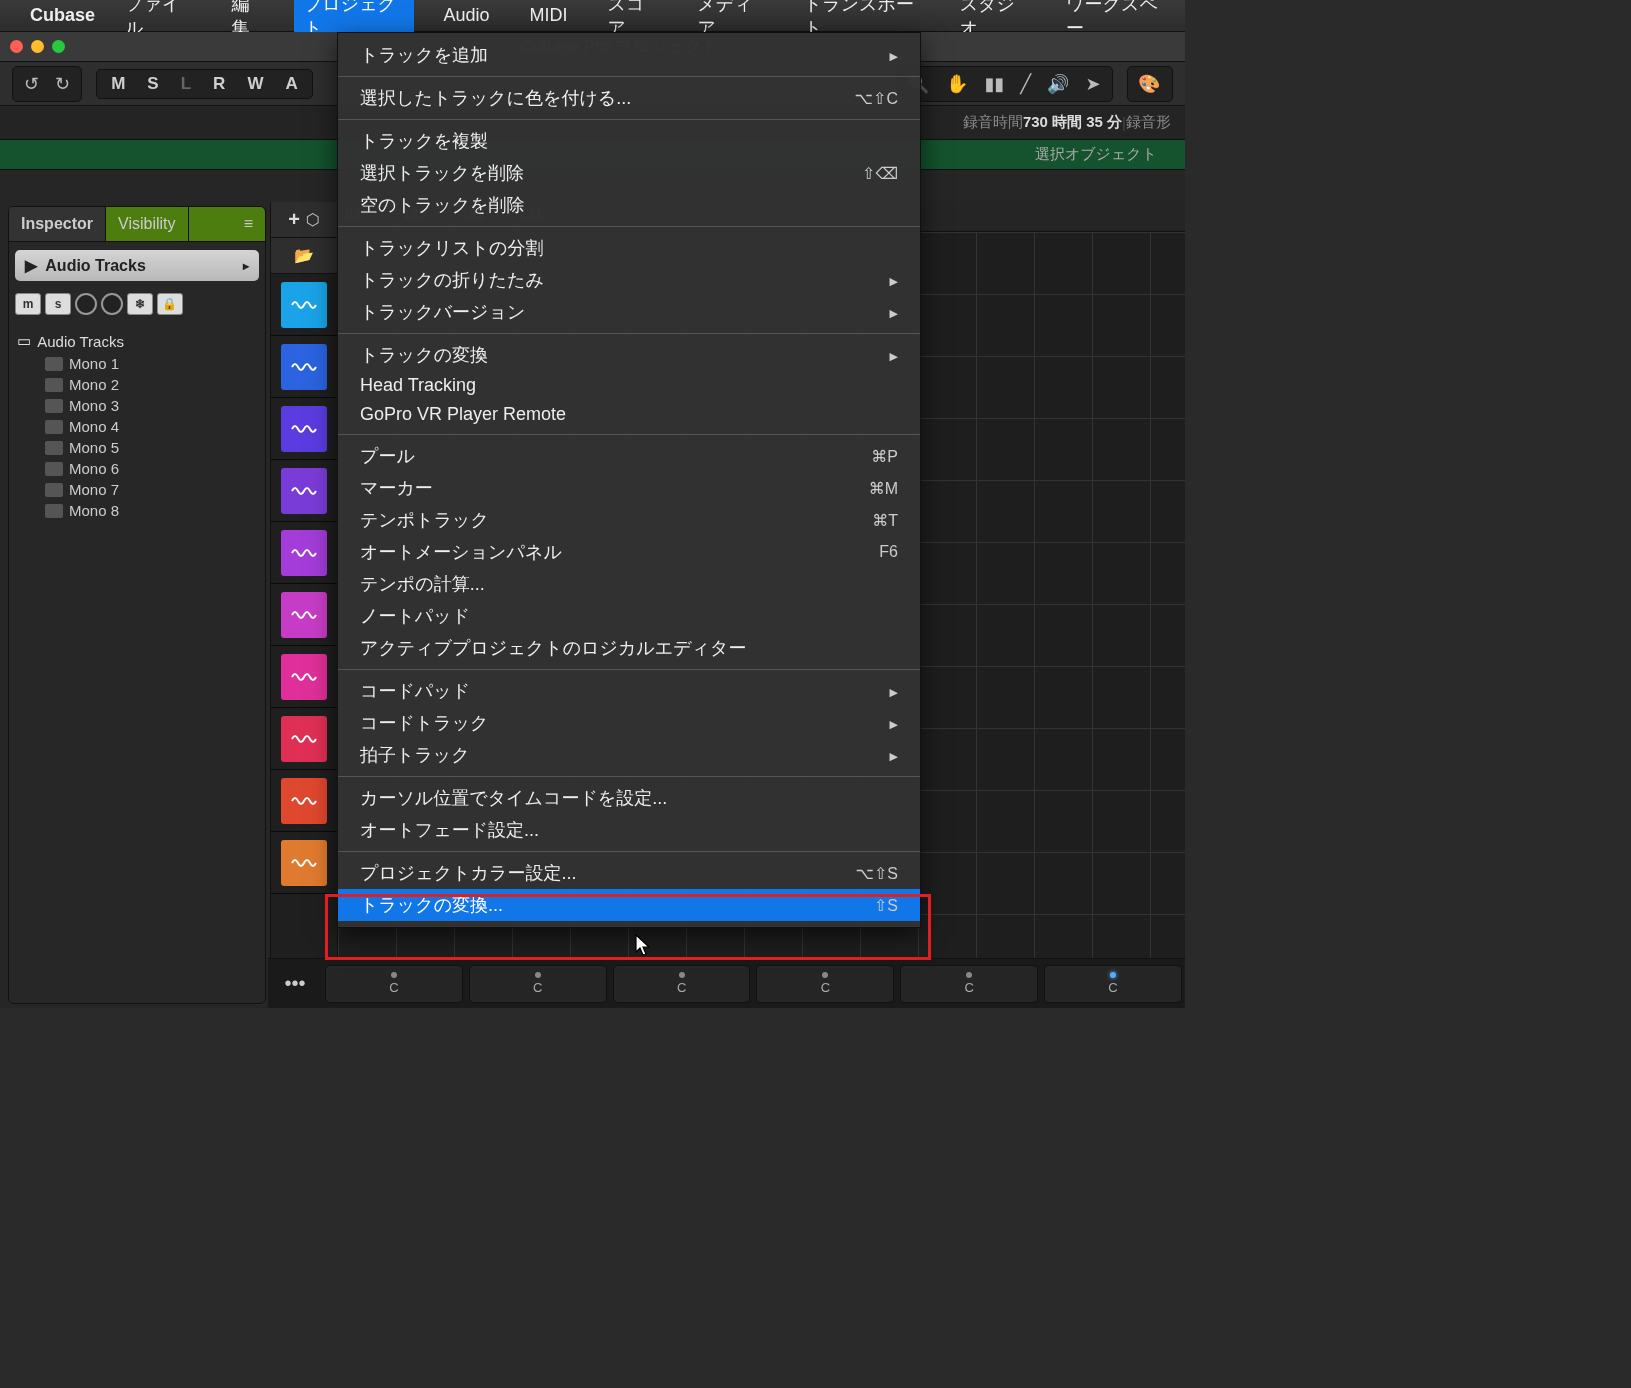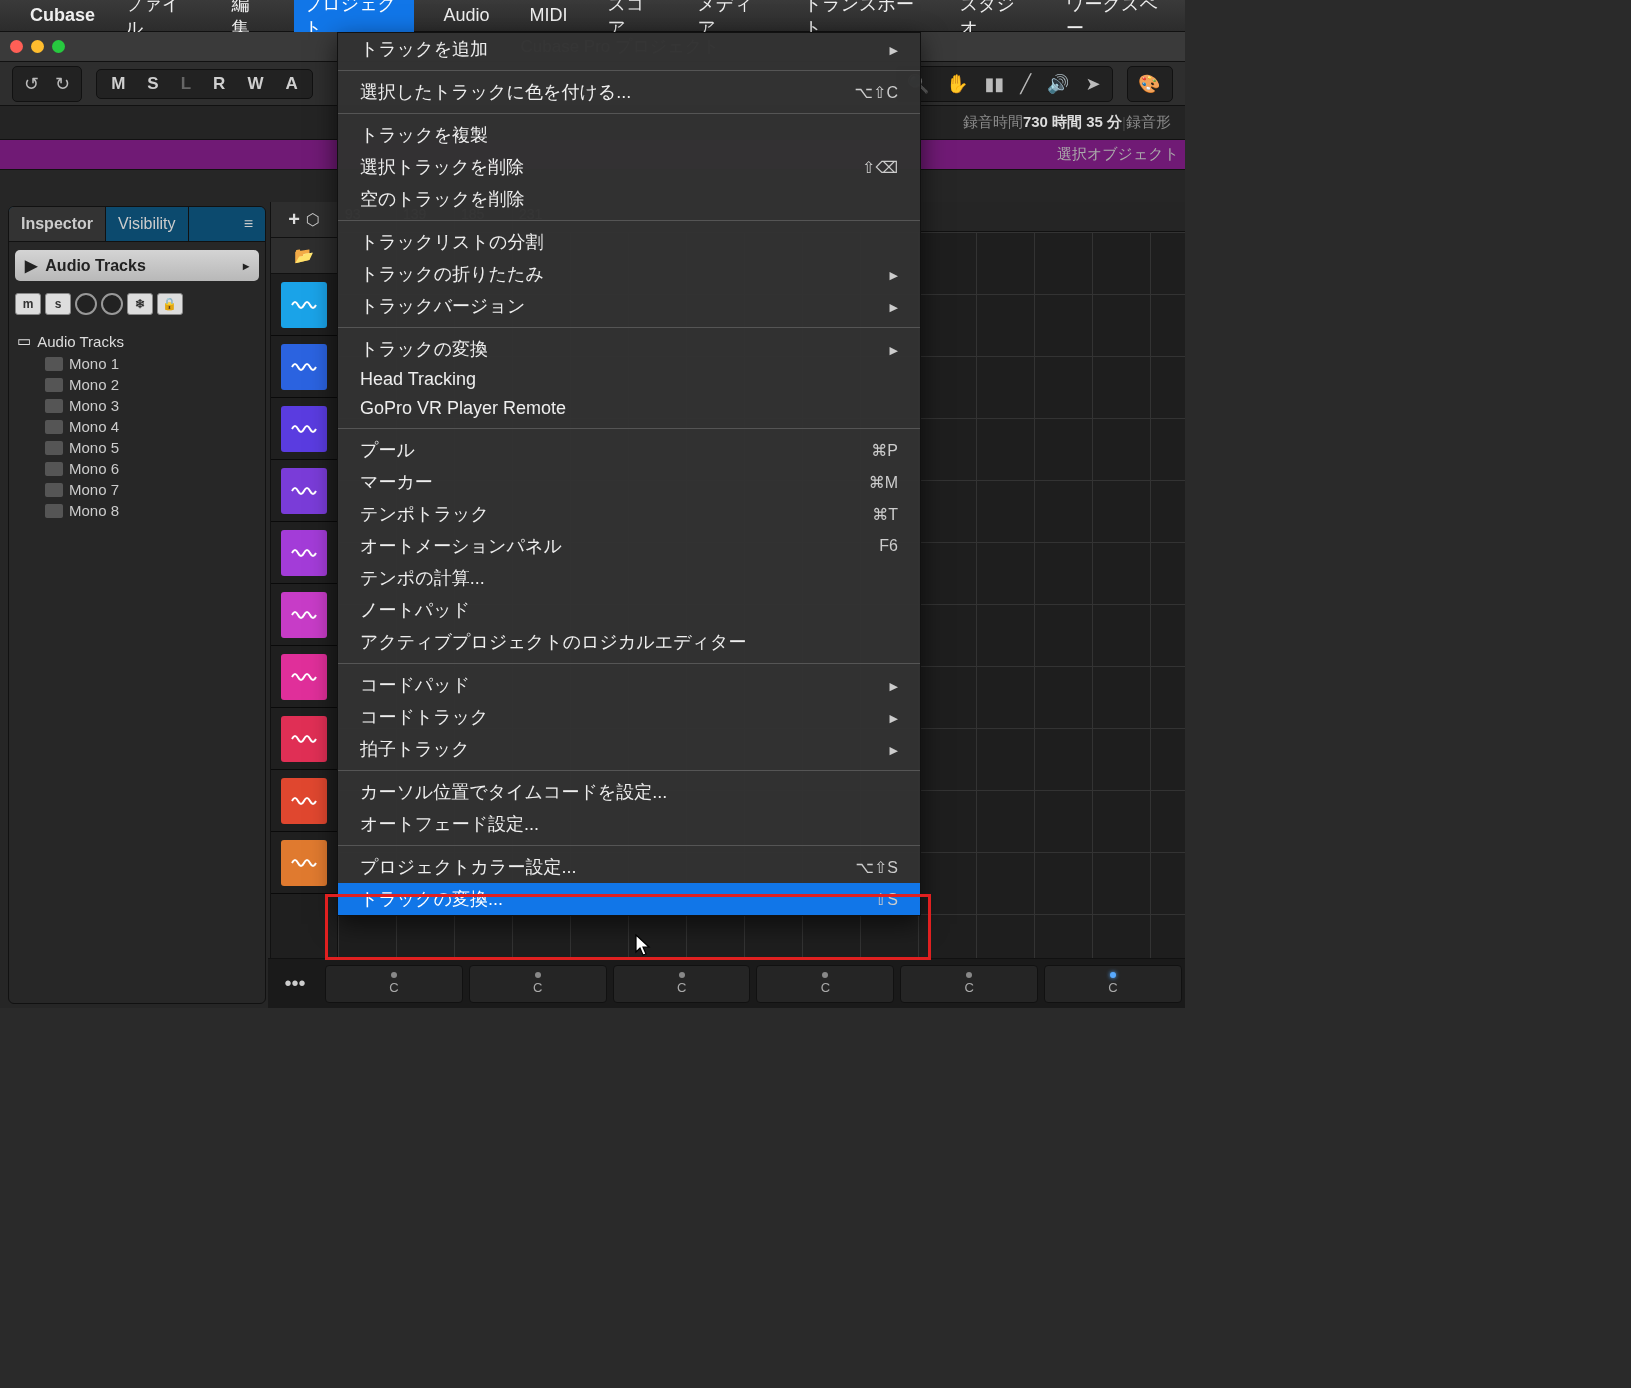--- a/index.html
+++ b/index.html
@@ -25,28 +25,28 @@
     .tb-group { background: #222; border: 1px solid #111; border-radius: 5px; padding: 4px 8px; display: flex; align-items: center; gap: 10px; }
     .tb-btn { color: #bbb; font-size: 18px; padding: 2px 3px; }
     .tb-letter { color: #cfcfcf; font-weight: 700; font-size: 17px; padding: 0 6px; }
     .tb-letter.dim { color: #666; }
     .spacer { flex: 1; }
 
     .infobar { height: 34px; background: #242424; border-bottom: 1px solid #111; display: flex; align-items: center; justify-content: flex-end; padding: 0 14px; color: #aaa; font-size: 15px; }
     .infobar .label { color: #888; }
     .infobar .val { color: #ddd; font-weight: 600; }
 
-    .selrow { height: 30px; background: #701a75; border-bottom: 1px solid #111; display: flex; align-items: center; justify-content: flex-end; padding: 0 6px; color: #aaa; font-size: 15px; }
+    .selrow { height: 30px; background: #14532d; border-bottom: 1px solid #111; display: flex; align-items: center; justify-content: flex-end; padding: 0 28px; color: #aaa; font-size: 15px; }
 
     
     .main { position: absolute; top: 170px; left: 0; right: 0; bottom: 0; display: flex; }
 
     
     .inspector { width: 258px; background: #272727; border: 1px solid #111; border-radius: 6px; margin: 4px 4px 4px 8px; display: flex; flex-direction: column; overflow: hidden; }
-    .insp-tabs { display: flex; background: #0c4a6e; border-bottom: 1px solid #111; }
+    .insp-tabs { display: flex; background: #4d7c0f; border-bottom: 1px solid #111; }
     .insp-tab { padding: 8px 12px; font-size: 16px; color: #ccc; border-right: 1px solid #111; }
     .insp-tab.active { background: #333; font-weight: 700; }
     .insp-tab.eq { margin-left: auto; border: none; }
     .insp-header { background: linear-gradient(#d4d4d4,#b8b8b8); color: #222; font-weight: 700; padding: 6px 10px; display: flex; align-items: center; gap: 8px; border-radius: 5px; margin: 8px 6px; font-size: 16px; }
     .insp-header .arrow { font-size: 12px; }
     .insp-btns { display: flex; gap: 4px; margin: 4px 6px 10px; }
     .insp-btns .sq { width: 26px; height: 22px; background: #ddd; border: 1px solid #888; border-radius: 3px; font-size: 12px; font-weight: 700; color: #333; display: flex; align-items: center; justify-content: center; }
     .insp-btns .round { width: 22px; height: 22px; border: 2px solid #999; border-radius: 50%; background: #222; }
     .insp-tree { padding: 4px 8px; font-size: 15px; color: #ddd; }
     .tree-folder { display: flex; align-items: center; gap: 6px; padding: 3px 0; }
@@ -62,21 +62,21 @@
     .trk-swatch { width: 46px; height: 46px; border-radius: 3px; display: flex; align-items: center; justify-content: center; }
     .wave { color: rgba(255,255,255,.85); }
 
     
     .arrange { flex: 1; background: #1e1e1e; position: relative; }
     .ruler { height: 30px; background: #252525; border-bottom: 1px solid #111; display: flex; font-size: 14px; color: #ccc; }
     .ruler div { border-left: 1px solid #333; padding: 4px 6px; width: 58px; }
     .grid { position: absolute; top: 30px; left: 0; right: 0; bottom: 0; background-image: linear-gradient(#333 1px, transparent 1px), linear-gradient(90deg,#333 1px, transparent 1px); background-size: 58px 62px; }
 
     
-    .dropdown { position: absolute; left: 337px; top: 32px; width: 584px; background: rgba(50,50,50,.98); border: 1px solid #111; box-shadow: 0 8px 24px rgba(0,0,0,.6); z-index: 100; padding: 0 0; }
+    .dropdown { position: absolute; left: 337px; top: 32px; width: 584px; background: rgba(50,50,50,.98); border: 1px solid #111; box-shadow: 0 8px 24px rgba(0,0,0,.6); z-index: 100; padding: 6px 0; }
     .dd-item { padding: 4px 22px; font-size: 18px; color: #eee; display: flex; align-items: center; justify-content: space-between; min-height: 28px; }
     .dd-item.disabled { color: #666; }
     .dd-item.highlight { background: #1176e8; color: #fff; }
     .dd-sep { height: 1px; background: #555; margin: 5px 0; }
     .dd-short { color: #ccc; font-size: 16px; }
     .dd-sub::after { content: "▶"; font-size: 11px; color: #ccc; margin-left: 12px; }
 
     
     .redbox { position: absolute; border: 3px solid #e02020; z-index: 200; pointer-events: none; }
 

